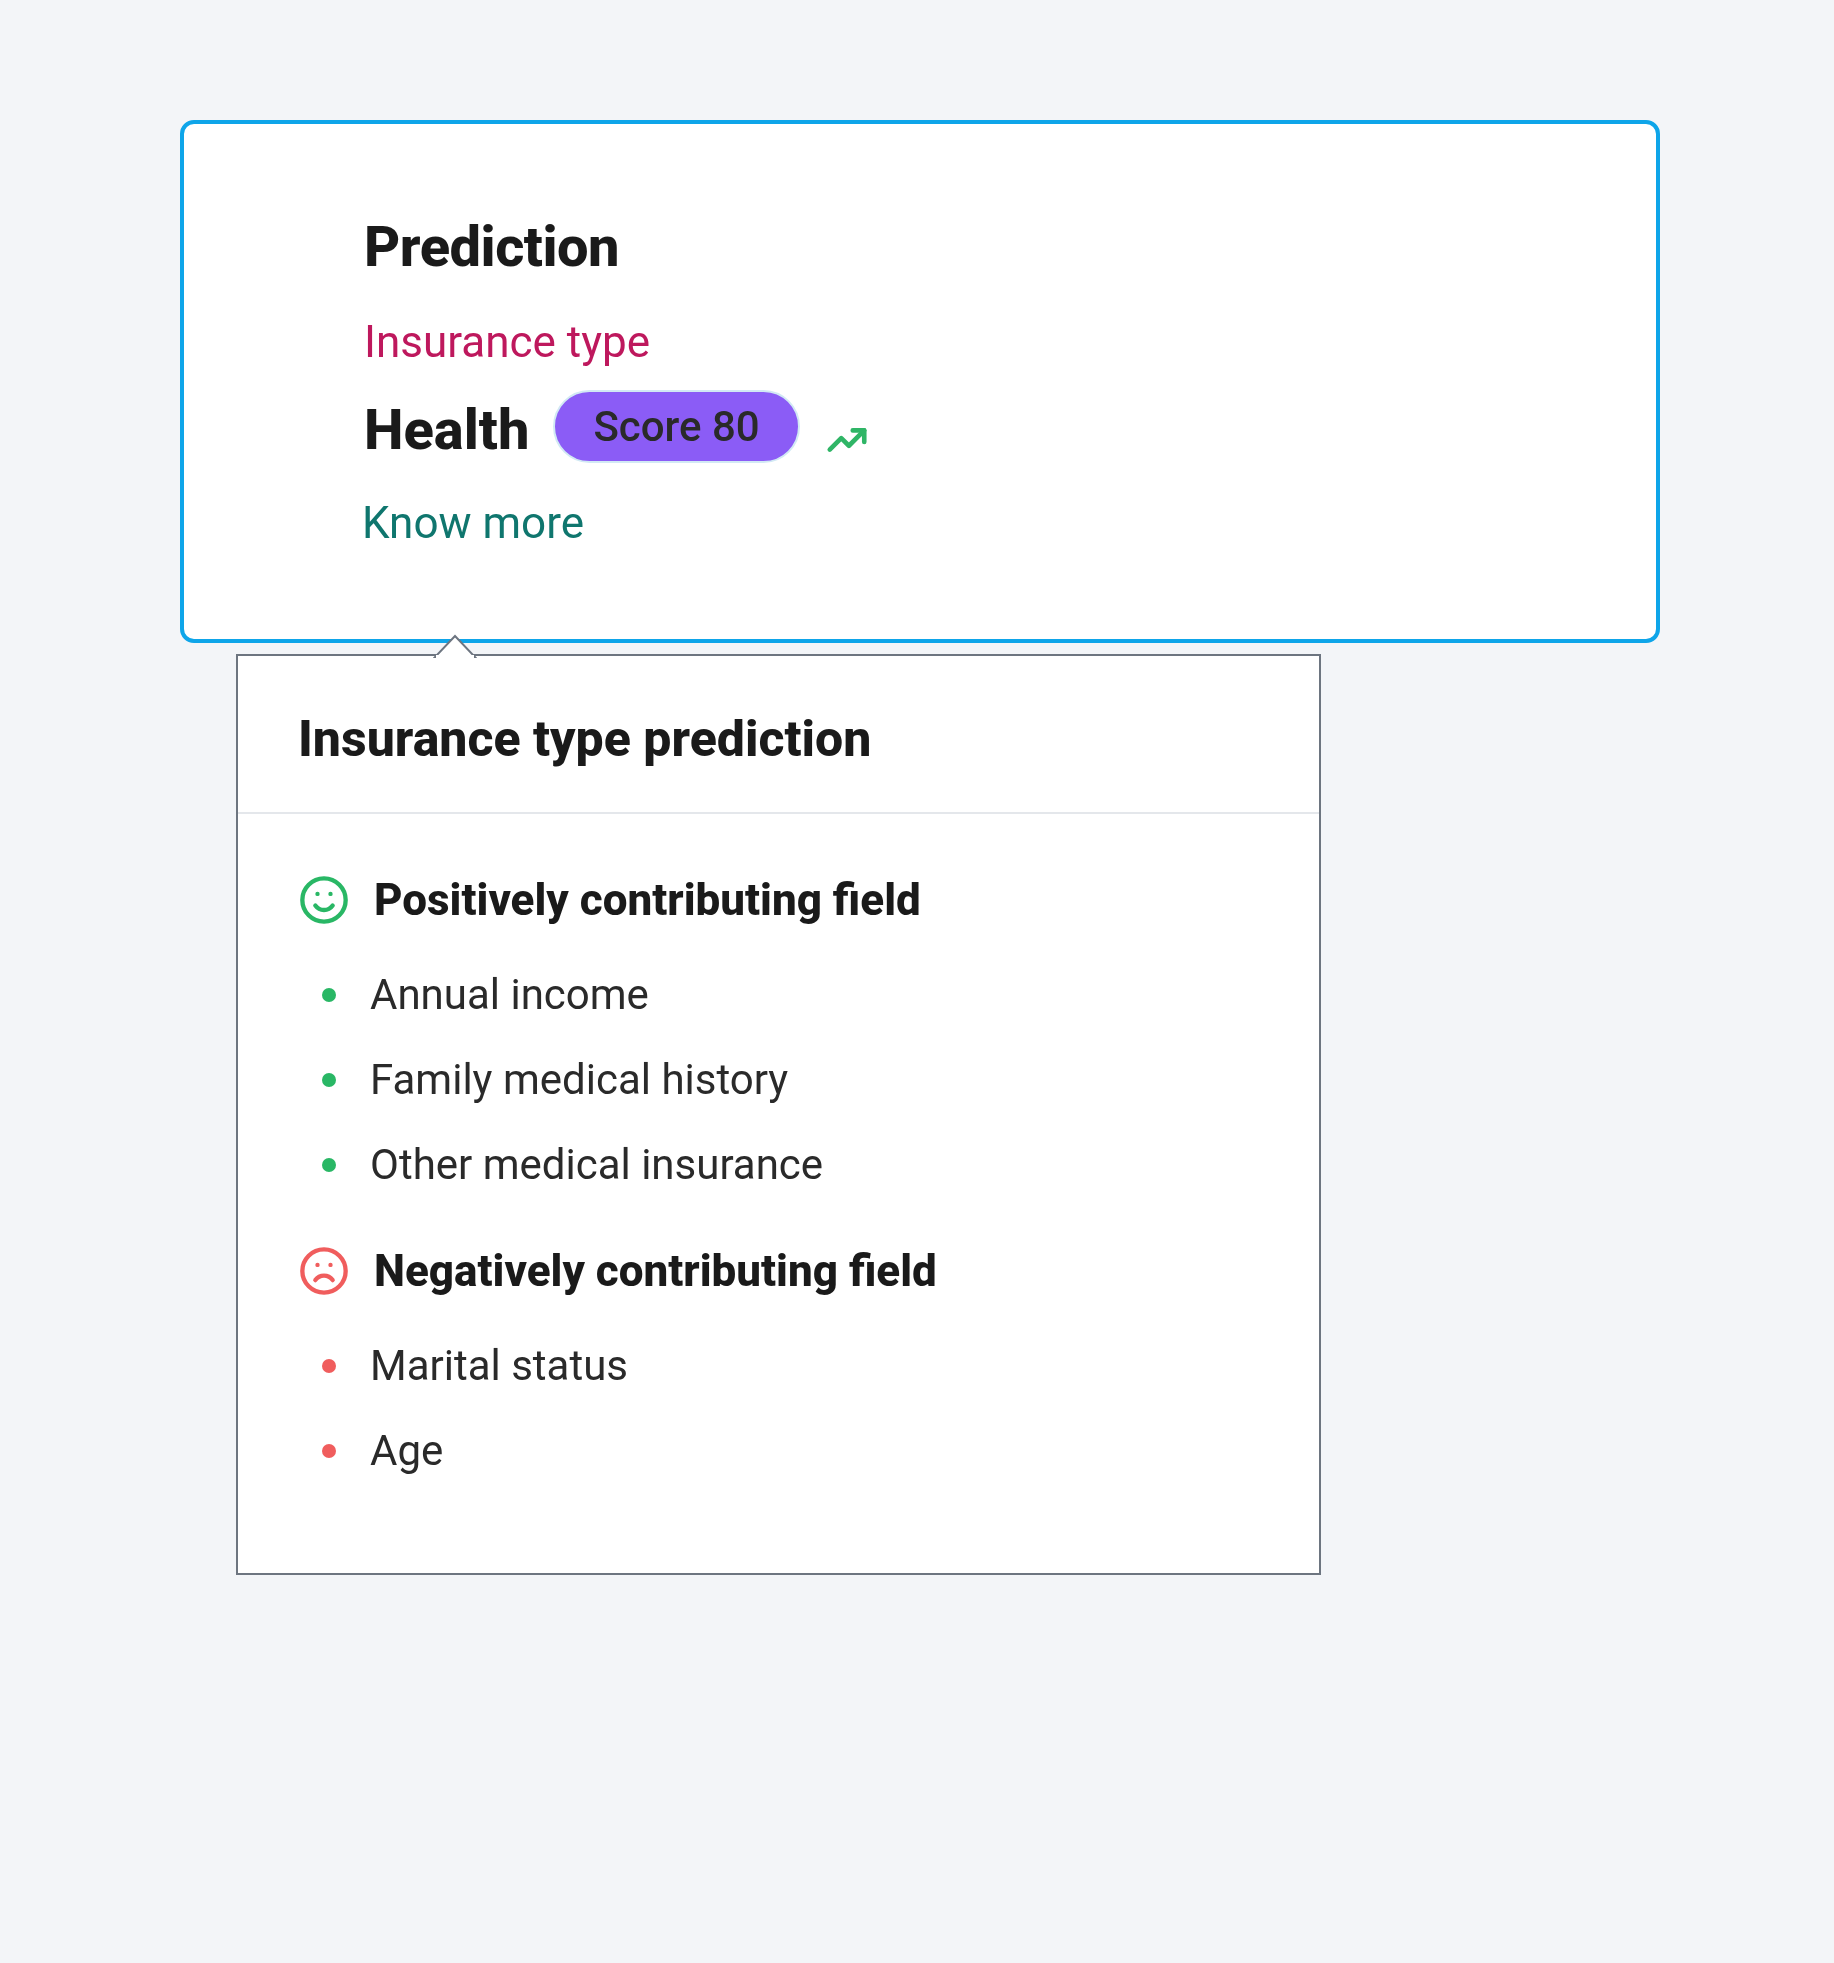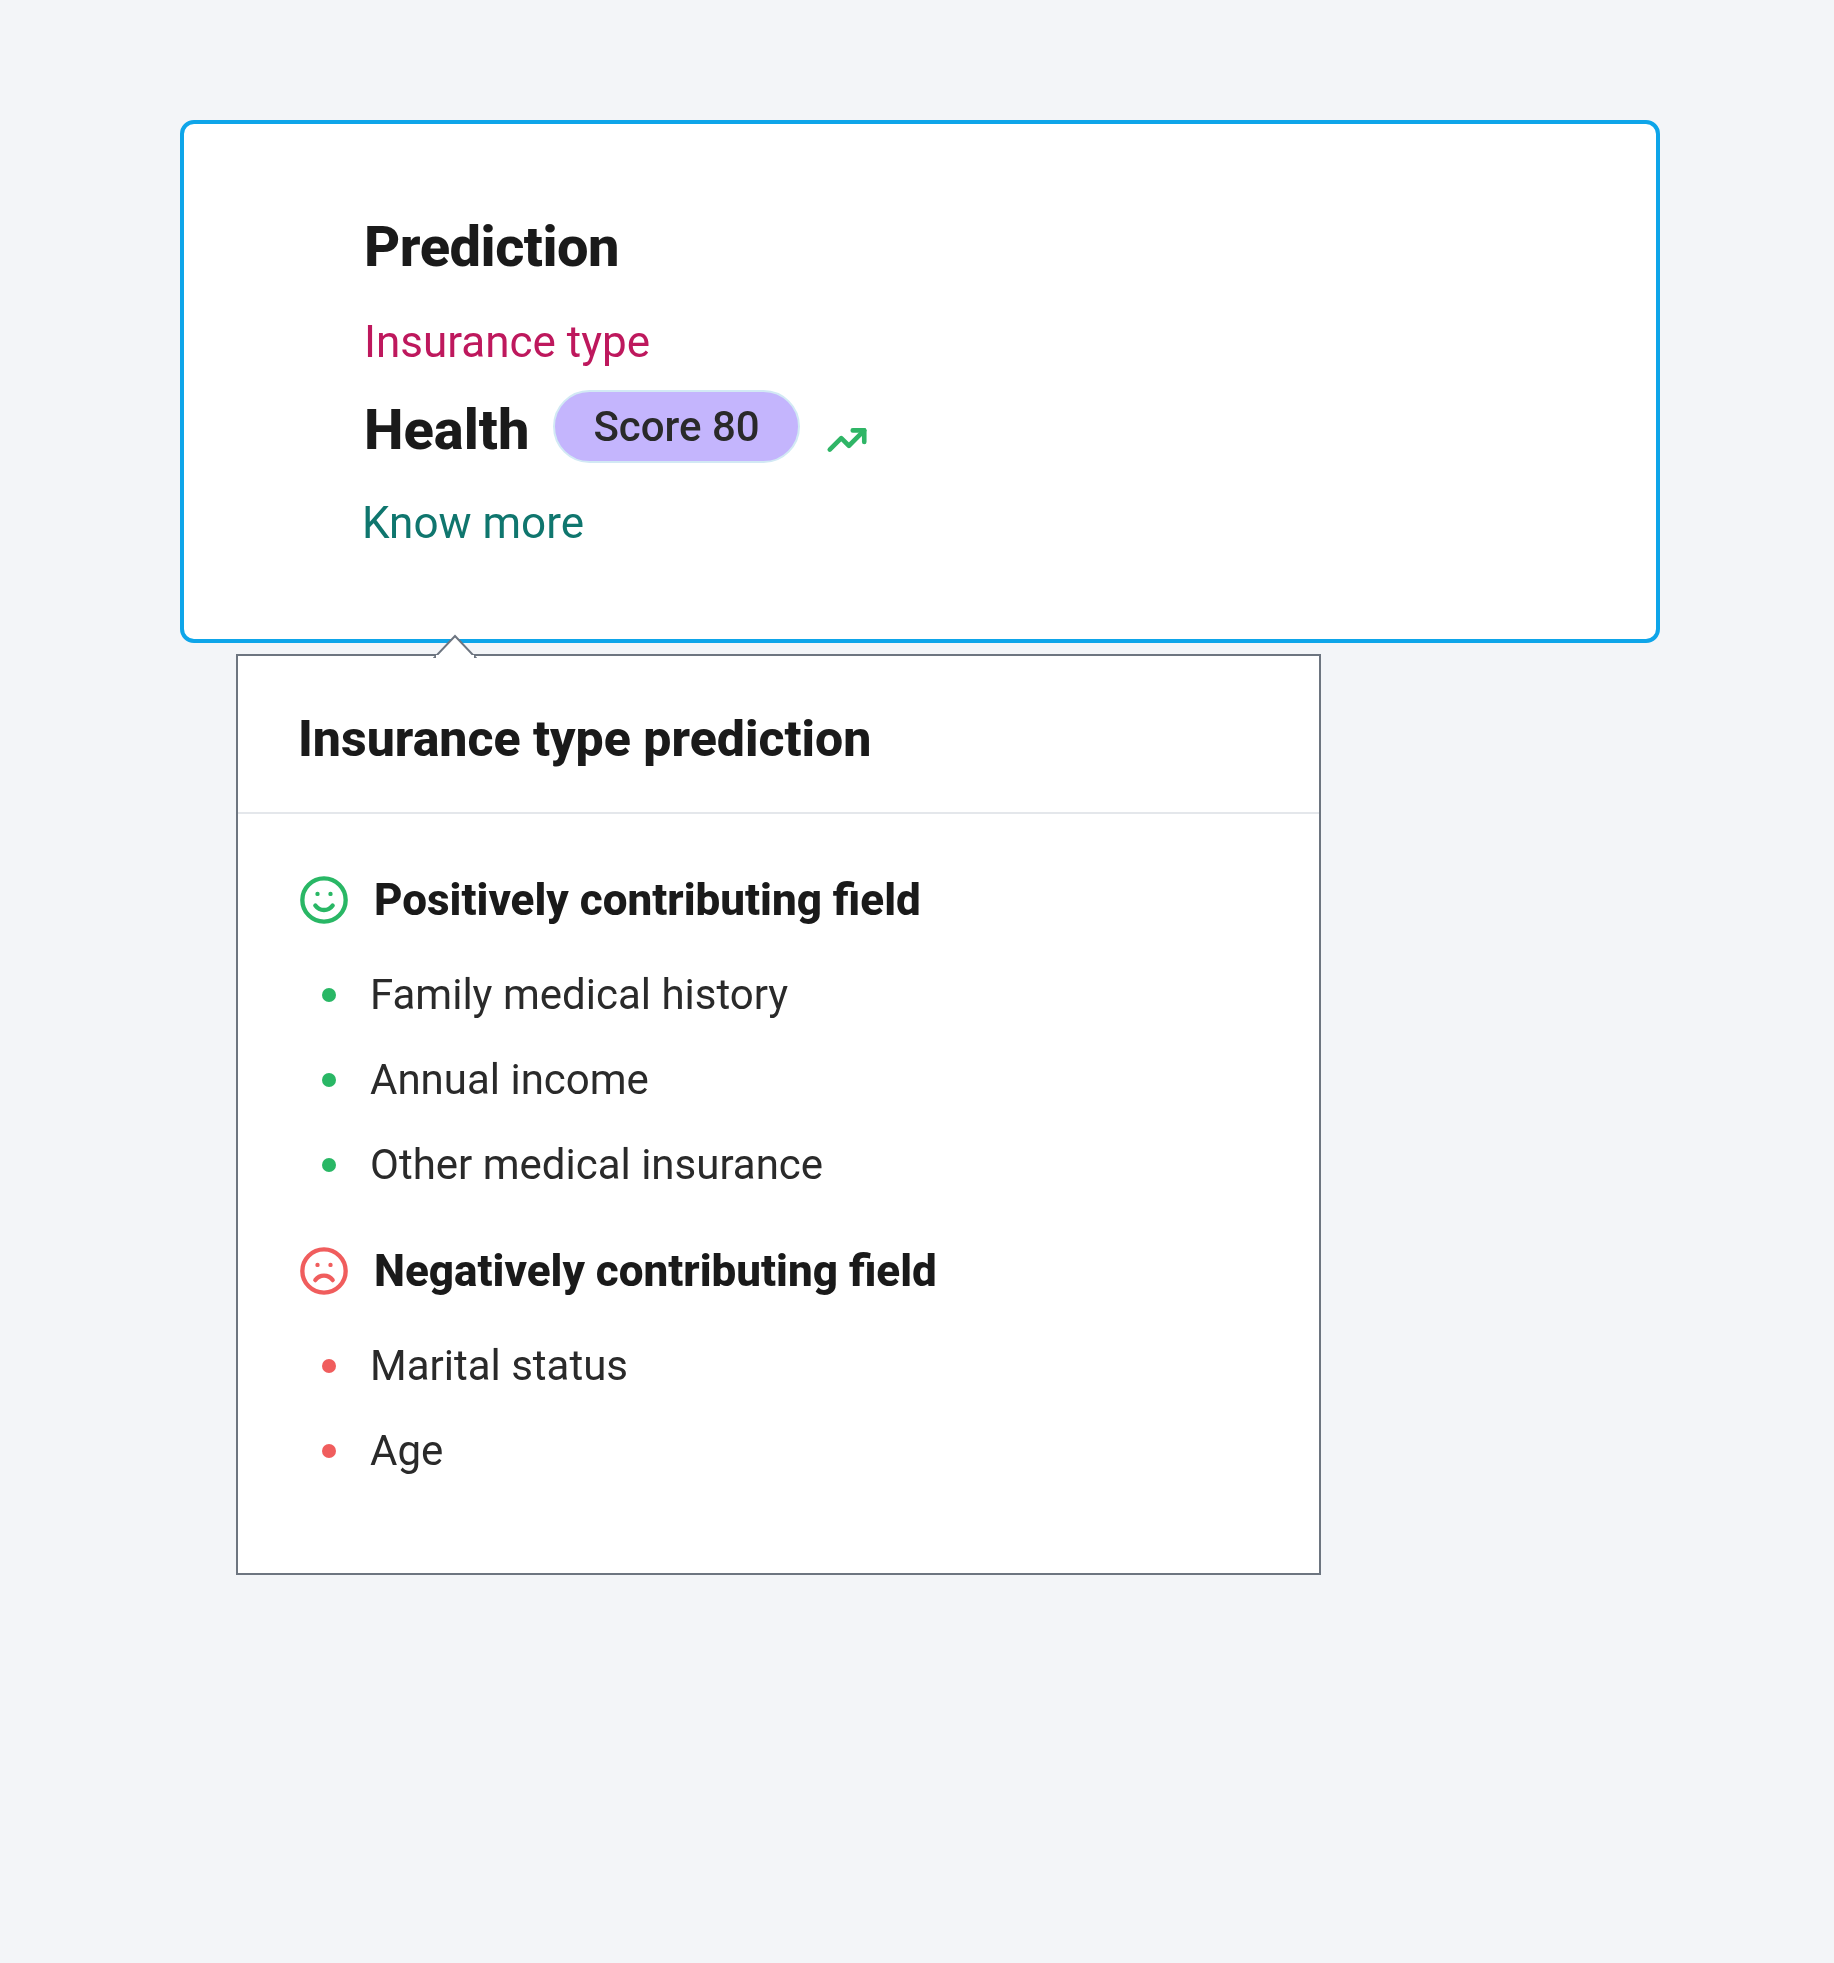--- a/index.html
+++ b/index.html
@@ -44,21 +44,21 @@
   }
   .value {
     font-size: 56px;
     font-weight: 800;
     color: #1a1a1a;
   }
   .score-pill {
     display: inline-flex;
     align-items: center;
     padding: 10px 38px;
-    background: #c4b5fd;
+    background: #8b5cf6;
     border: 2px solid #d2e9f4;
     border-radius: 999px;
     font-size: 42px;
     color: #2a2a2a;
     font-weight: 500;
   }
   .trend-icon {
     width: 46px;
     height: 46px;
     display: inline-flex;
@@ -192,25 +192,25 @@
               <line x1="9" y1="9.2" x2="9" y2="9.2"></line>
               <line x1="15" y1="9.2" x2="15" y2="9.2"></line>
               <path d="M8 14.5c1 1.4 2.4 2.1 4 2.1s3-0.7 4-2.1"></path>
             </svg>
           </span>
           <span class="section-heading">Positively contributing field</span>
         </div>
         <ul class="factors">
           <li>
             <span class="bullet pos"></span>
+            <span>Annual income</span>
+          </li>
+          <li>
+            <span class="bullet pos"></span>
             <span>Family medical history</span>
-          </li>
-          <li>
-            <span class="bullet pos"></span>
-            <span>Annual income</span>
           </li>
           <li>
             <span class="bullet pos"></span>
             <span>Other medical insurance</span>
           </li>
         </ul>
       </div>
 
       <div class="section">
         <div class="section-header">

